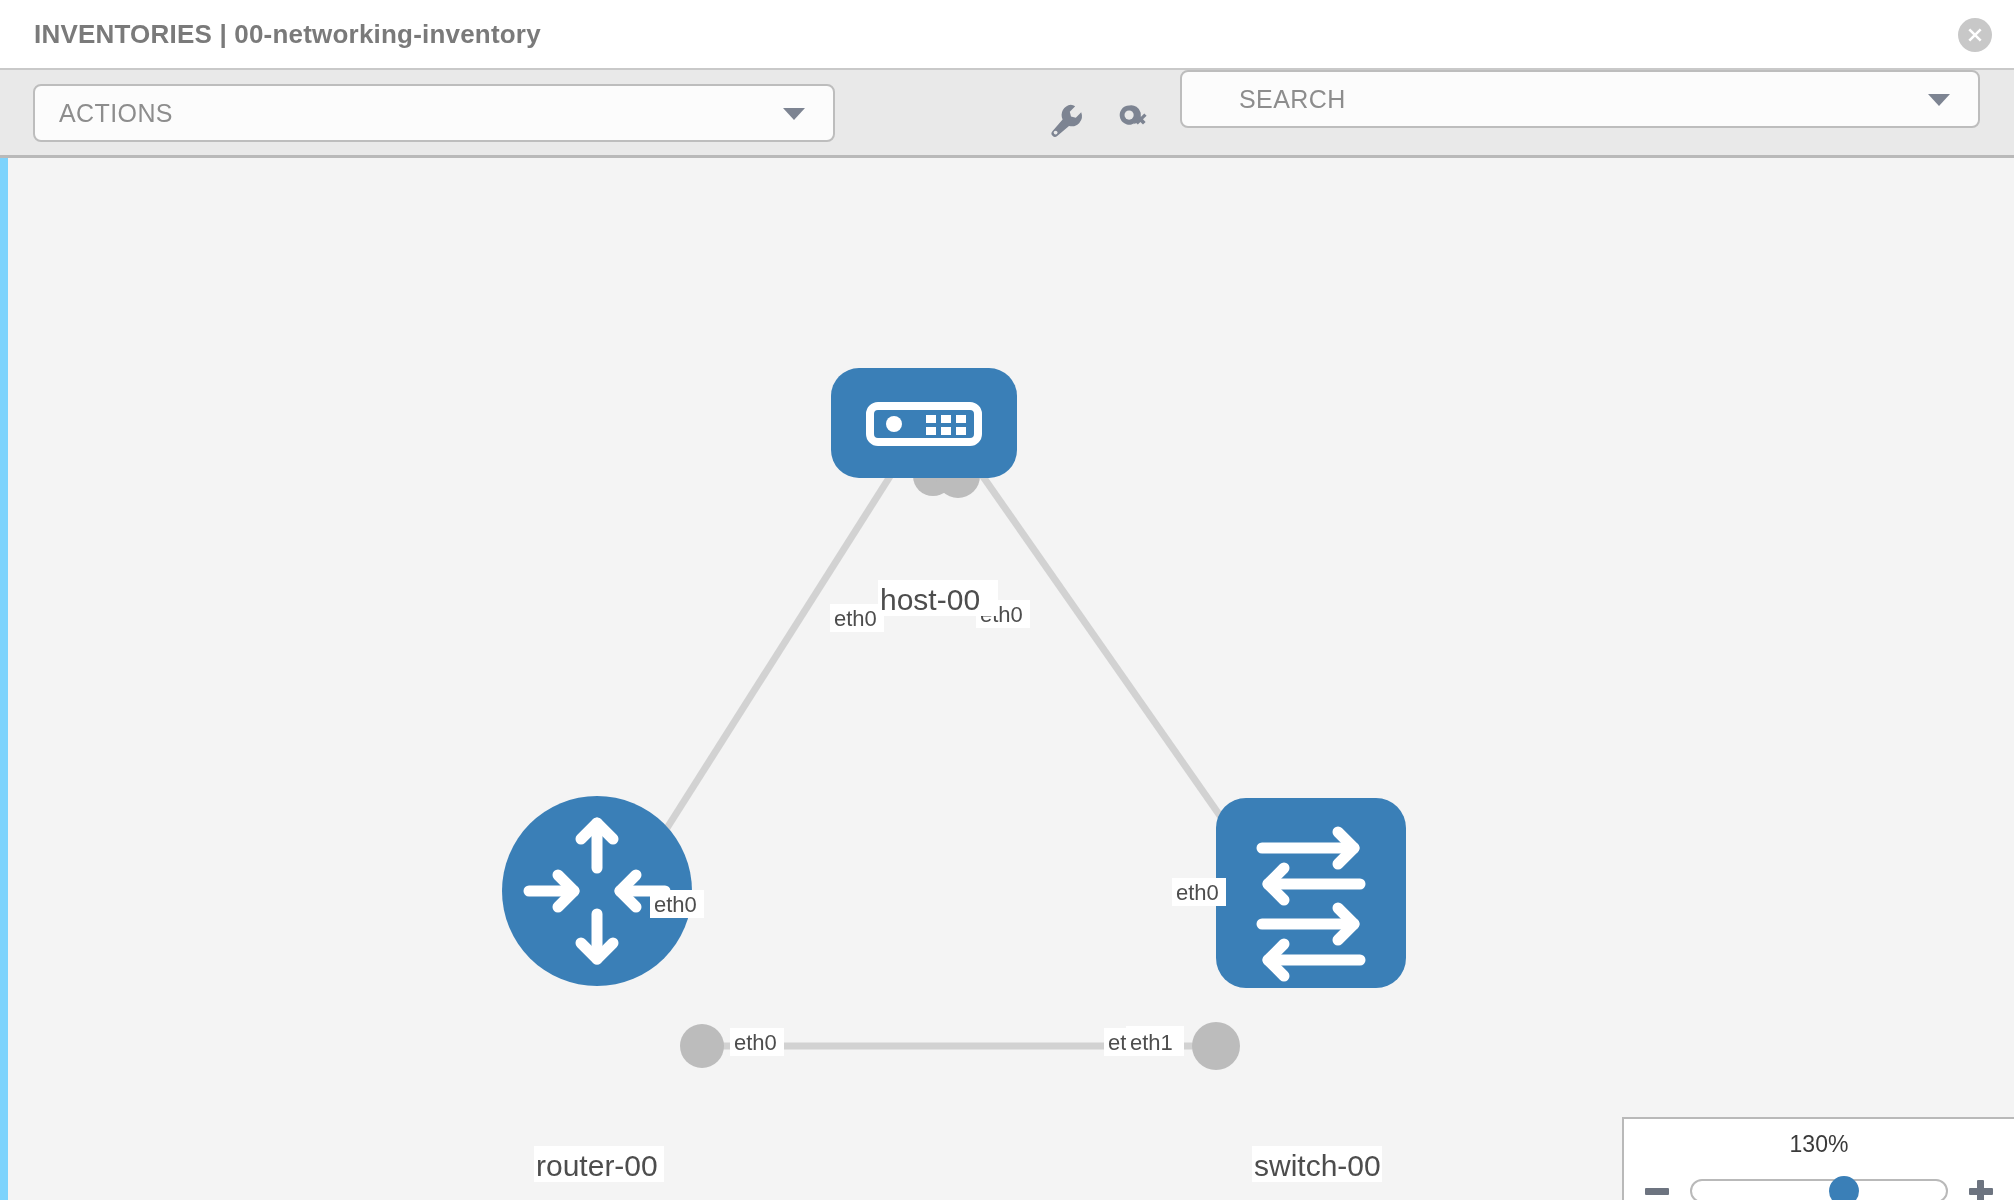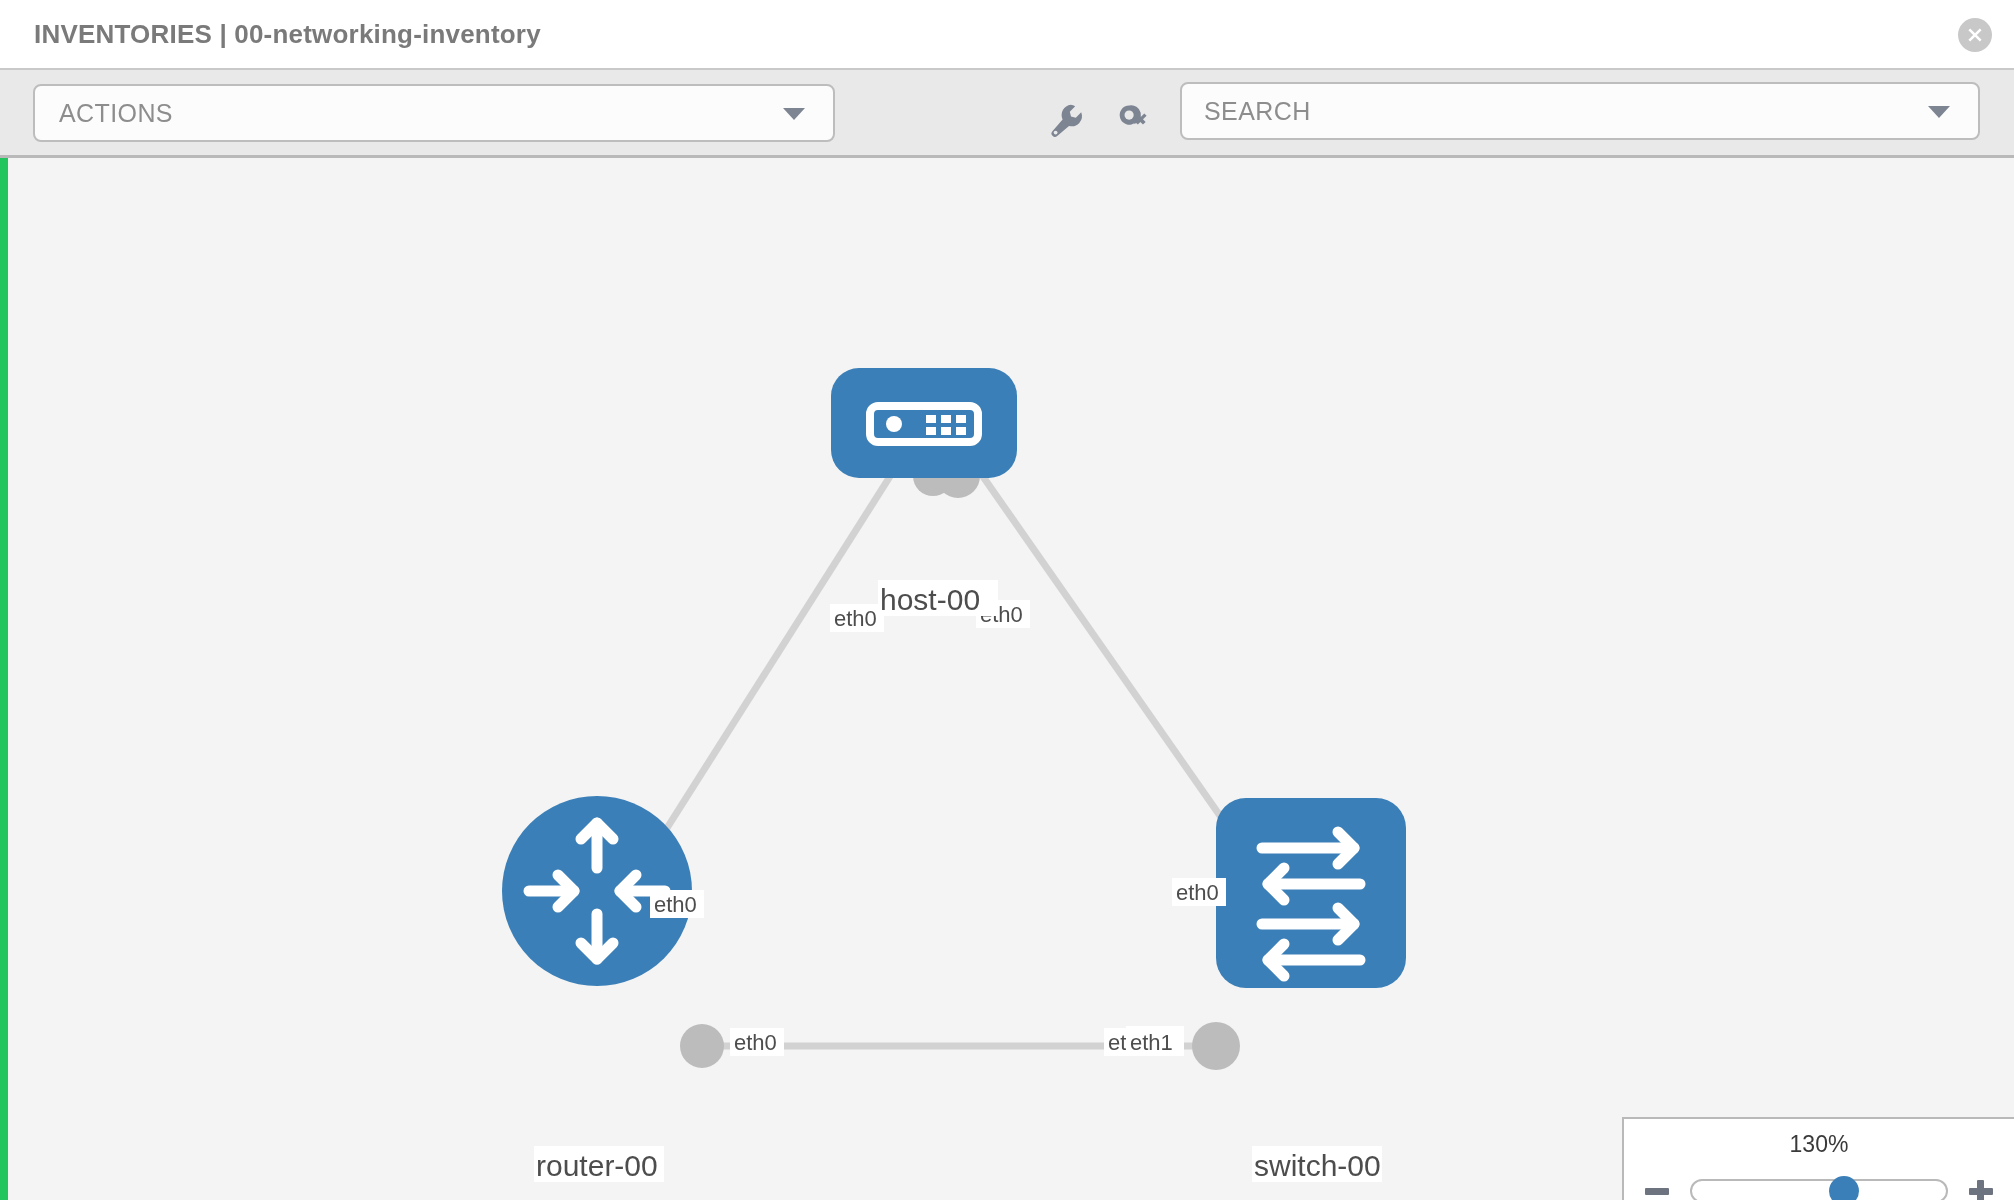--- a/index.html
+++ b/index.html
@@ -9,21 +9,21 @@
     height: 1200px;
     overflow: hidden;
     background: #ffffff;
     font-family: "Liberation Sans", sans-serif;
   }
 
   #app {
     position: relative;
     width: 1872px;
     height: 1200px;
-    background: #22c55e;
+    background: #7dd3fc;
   }
 
   
   .header {
     position: absolute;
     left: 0; top: 0;
     width: 2014px;
     height: 68px;
     background: #ffffff;
     display: flex;
@@ -102,29 +102,30 @@
     height: 40px;
     cursor: pointer;
   }
   .tool-icon.wrench { left: 1046px; }
   .tool-icon.key    { left: 1114px; }
   .tool-icon svg { display: block; }
 
   .search-select {
     position: absolute;
     left: 1180px;
-    top: 12px;
+    top: 0;
     width: 800px;
     height: 58px;
     background: #fcfcfc;
     border: 2px solid #bdbdbd;
     border-radius: 8px;
     display: flex;
     align-items: center;
     cursor: text;
+    padding-left: 35px;
   }
   .search-select .label {
     margin-left: 22px;
     font-size: 25px;
     color: #8d8d8d;
     letter-spacing: 0.4px;
   }
 
   
   .canvas {

